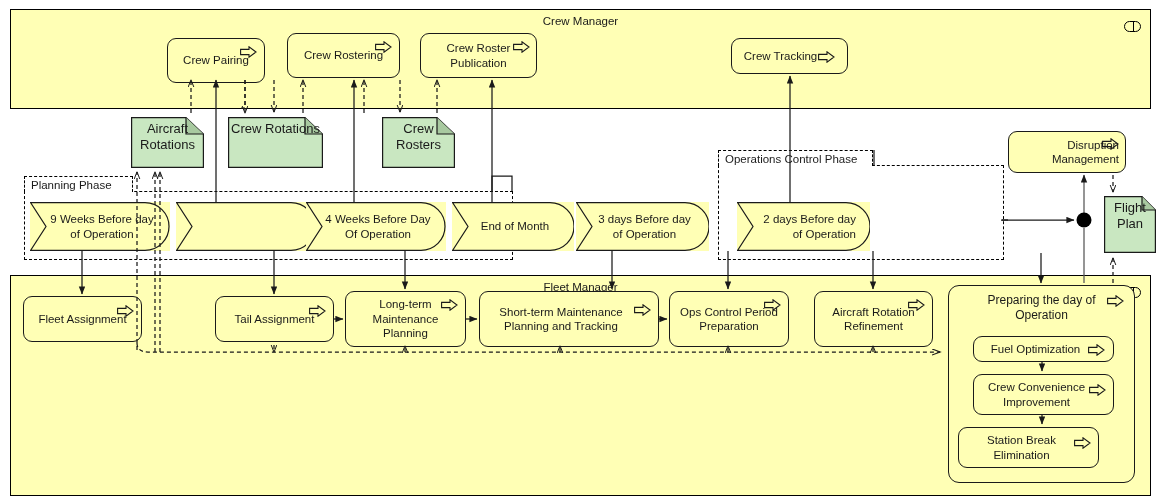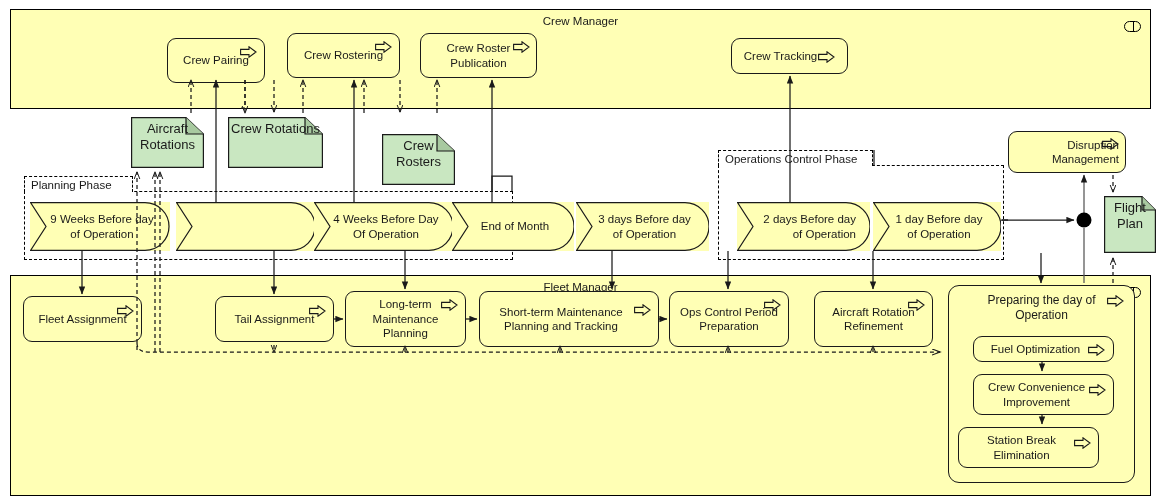--- a/index.html
+++ b/index.html
@@ -129,21 +129,21 @@
   </div>
 
   <div class="abs doc" style="left:228px;top:117px;width:95px;height:51px;">
     <svg class="doc-svg" width="95" height="51" viewBox="0 0 95 51">
       <path d="M0.6,0.6 L77,0.6 L94.4,17 L94.4,50.4 L0.6,50.4 z" fill="#c9e7c1" stroke="#1a1a1a" stroke-width="1.2"></path>
       <path d="M77,0.6 L77,17 L94.4,17" fill="#a8c9a0" stroke="#1a1a1a" stroke-width="1.2"></path>
     </svg>
     <span class="doc-txt">Crew Rotations</span>
   </div>
 
-  <div class="abs doc" style="left:382px;top:117px;width:73px;height:51px;margin-top:17px;">
+  <div class="abs doc" style="left:382px;top:117px;width:73px;height:51px;">
     <svg class="doc-svg" width="73" height="51" viewBox="0 0 73 51">
       <path d="M0.6,0.6 L55,0.6 L72.4,17 L72.4,50.4 L0.6,50.4 z" fill="#c9e7c1" stroke="#1a1a1a" stroke-width="1.2"></path>
       <path d="M55,0.6 L55,17 L72.4,17" fill="#a8c9a0" stroke="#1a1a1a" stroke-width="1.2"></path>
     </svg>
     <span class="doc-txt">Crew Rosters</span>
   </div>
 
   <div class="abs doc" style="left:1104px;top:196px;width:52px;height:57px;">
     <svg class="doc-svg" width="52" height="57" viewBox="0 0 52 57">
       <path d="M0.6,0.6 L38,0.6 L51.4,14 L51.4,56.4 L0.6,56.4 z" fill="#c9e7c1" stroke="#1a1a1a" stroke-width="1.2"></path>
@@ -168,21 +168,21 @@
     </svg>
     <span class="evt-txt">9 Weeks Before day of Operation</span>
   </div>
 
   <div class="abs event" style="left:176px;top:202px;width:140px;height:49px;">
     <svg class="evt-svg" width="140" height="49" viewBox="0 0 140 49">
       <path d="M0.7,0.7 L115,0.7 A24,23.8 0 0 1 115,48.3 L0.7,48.3 L16,24.5 z" fill="#ffffb5" stroke="#1a1a1a" stroke-width="1.2"></path>
     </svg>
   </div>
 
-  <div class="abs event" style="left:314px;top:202px;width:140px;height:49px;">
+  <div class="abs event" style="left:306px;top:202px;width:140px;height:49px;">
     <svg class="evt-svg" width="140" height="49" viewBox="0 0 140 49">
       <path d="M0.7,0.7 L115,0.7 A24,23.8 0 0 1 115,48.3 L0.7,48.3 L16,24.5 z" fill="#ffffb5" stroke="#1a1a1a" stroke-width="1.2"></path>
     </svg>
     <span class="evt-txt">4 Weeks Before Day Of Operation</span>
   </div>
 
   <div class="abs event" style="left:452px;top:202px;width:122px;height:49px;">
     <svg class="evt-svg" width="122" height="49" viewBox="0 0 122 49">
       <path d="M0.7,0.7 L98,0.7 A24,23.8 0 0 1 98,48.3 L0.7,48.3 L16,24.5 z" fill="#ffffb5" stroke="#1a1a1a" stroke-width="1.2"></path>
     </svg>
@@ -196,26 +196,20 @@
     <span class="evt-txt">3 days Before day of Operation</span>
   </div>
 
   <div class="abs event" style="left:737px;top:202px;width:133px;height:49px;text-align:right;">
     <svg class="evt-svg" width="133" height="49" viewBox="0 0 133 49">
       <path d="M0.7,0.7 L109,0.7 A24,23.8 0 0 1 109,48.3 L0.7,48.3 L16,24.5 z" fill="#ffffb5" stroke="#1a1a1a" stroke-width="1.2"></path>
     </svg>
     <span class="evt-txt">2 days Before day of Operation</span>
   </div>
 
-  <div class="abs event" style="left:873px;top:202px;width:128px;height:49px;">
-    <svg class="evt-svg" width="128" height="49" viewBox="0 0 128 49">
-      <path d="M0.7,0.7 L104,0.7 A24,23.8 0 0 1 104,48.3 L0.7,48.3 L16,24.5 z" fill="#ffffb5" stroke="#1a1a1a" stroke-width="1.2"></path>
-    </svg>
-    <span class="evt-txt">1 day Before day of Operation</span>
-  </div>
 
   <div class="abs proc" style="left:1008px;top:131px;width:118px;height:42px;text-align:right;">
     <span class="proc-lbl">Disruption Management</span>
     <span class="pmark" style="top:6px;right:6px;">
       <svg width="17" height="12" viewBox="0 0 17 12">
         <path d="M0.6,3.4 L9,3.4 L9,0.8 L16,6 L9,11.2 L9,8.6 L0.6,8.6 z" fill="none" stroke="#1a1a1a" stroke-width="1.1"></path>
       </svg>
     </span>
   </div>
 

